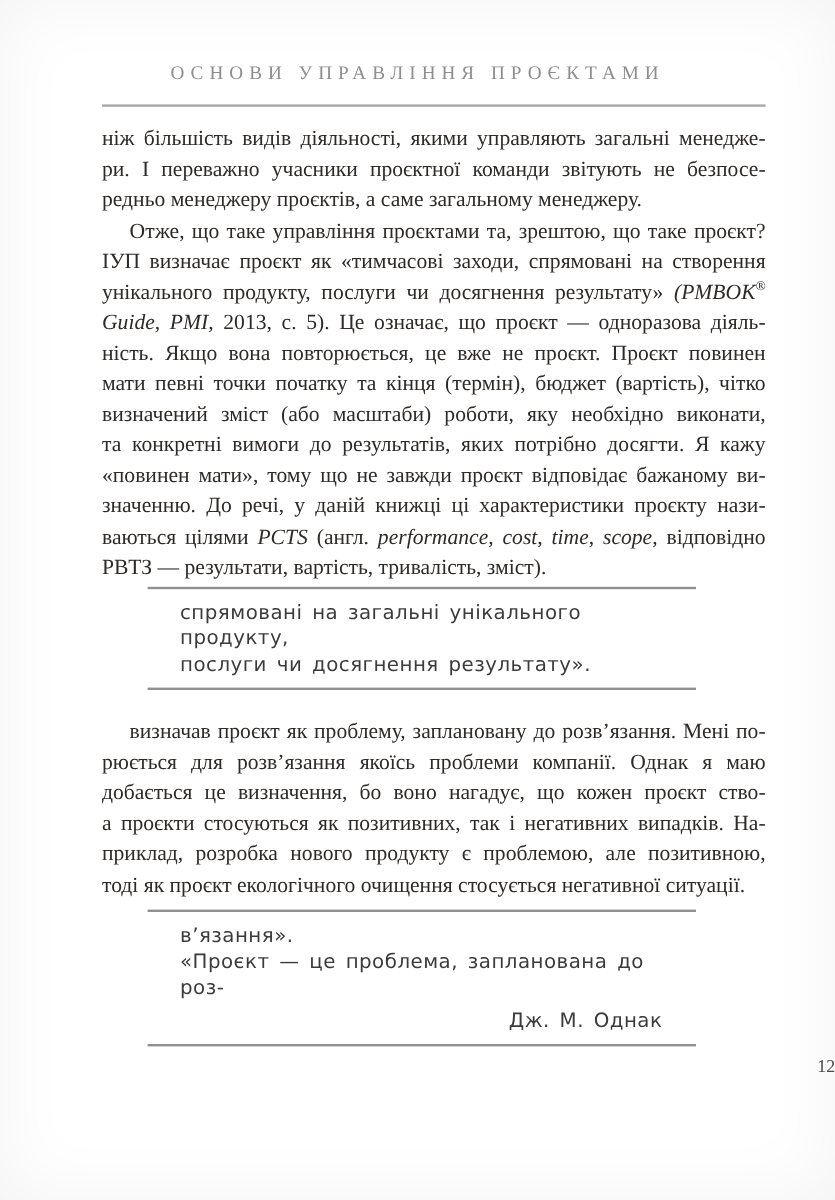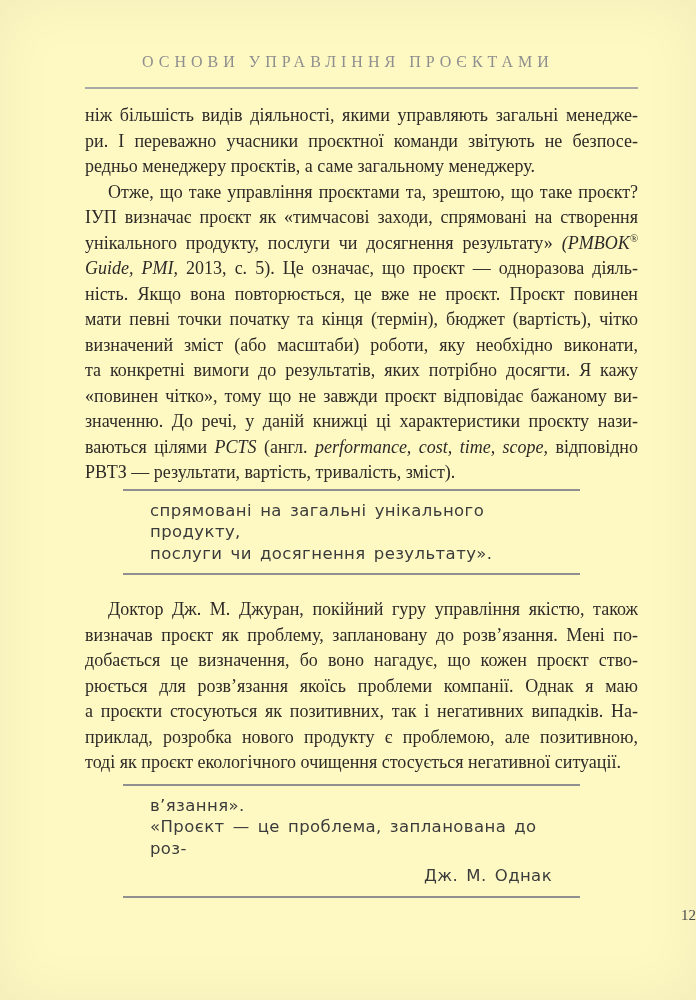--- a/index.html
+++ b/index.html
@@ -1,21 +1,21 @@
 <!DOCTYPE html>
 <html><head>
 <meta charset="utf-8">
 <style>
   html, body { margin: 0; padding: 0; background: #e9e9e9; }
   .page {
     position: relative;
     width: 696px;
     height: 1000px;
     margin: 0 auto;
-    background: #fef9c3;
+    background: #ffffff;
     box-shadow: inset 0 0 60px rgba(0,0,0,0.05);
     overflow: hidden;
     font-family: "Liberation Serif", serif;
     color: #2d2a27;
   }
   
   .running-head {
     padding-top: 52px;
     text-align: center;
     font-family: "Liberation Serif", serif;
@@ -98,38 +98,37 @@
 
     <div class="para indent">
         <div class="tline">Отже, що таке управління проєктами та, зрештою, що таке проєкт?</div>
         <div class="tline">ІУП визначає проєкт як «тимчасові заходи, спрямовані на створення</div>
         <div class="tline">унікального продукту, послуги чи досягнення результату» <i>(PMBOK<sup>®</sup></i></div>
         <div class="tline"><i>Guide, PMI,</i> 2013, с. 5). Це означає, що проєкт — одноразова діяль-</div>
         <div class="tline">ність. Якщо вона повторюється, це вже не проєкт. Проєкт повинен</div>
         <div class="tline">мати певні точки початку та кінця (термін), бюджет (вартість), чітко</div>
         <div class="tline">визначений зміст (або масштаби) роботи, яку необхідно виконати,</div>
         <div class="tline">та конкретні вимоги до результатів, яких потрібно досягти. Я кажу</div>
-        <div class="tline">«повинен чітко», тому що не завжди проєкт відповідає бажаному ви-</div>
+        <div class="tline">«повинен мати», тому що не завжди проєкт відповідає бажаному ви-</div>
         <div class="tline">значенню. До речі, у даній книжці ці характеристики проєкту нази-</div>
         <div class="tline">ваються цілями <i>PCTS</i> (англ. <i>performance, cost, time, scope,</i> відповідно</div>
         <div class="tline lastline">РВТЗ — результати, вартість, тривалість, зміст).</div>
       </div>
 
     <div class="callout callout-1">
       <div>
           <div class="tline">спрямовані на загальні унікального продукту,</div>
           <div class="tline lastline">послуги чи досягнення результату».</div>
         </div>
     </div>
 
     <div class="para indent para-3">
-        <div class="tline">Доктор Дж. М. Джуран, покійний гуру управління якістю, також</div>
         <div class="tline">визначав проєкт як проблему, заплановану до розв’язання. Мені по-</div>
+        <div class="tline">рюється для розв’язання якоїсь проблеми компанії. Однак я маю</div>
         <div class="tline">добається це визначення, бо воно нагадує, що кожен проєкт ство-</div>
-        <div class="tline">рюється для розв’язання якоїсь проблеми компанії. Однак я маю</div>
         <div class="tline">а проєкти стосуються як позитивних, так і негативних випадків. На-</div>
         <div class="tline">приклад, розробка нового продукту є проблемою, але позитивною,</div>
         <div class="tline lastline">тоді як проєкт екологічного очищення стосується негативної ситуації.</div>
       </div>
 
     <div class="callout callout-2">
       <div>
           <div class="tline lastline">в’язання».</div>
           <div class="tline">«Проєкт — це проблема, запланована до роз-</div>
         </div>

